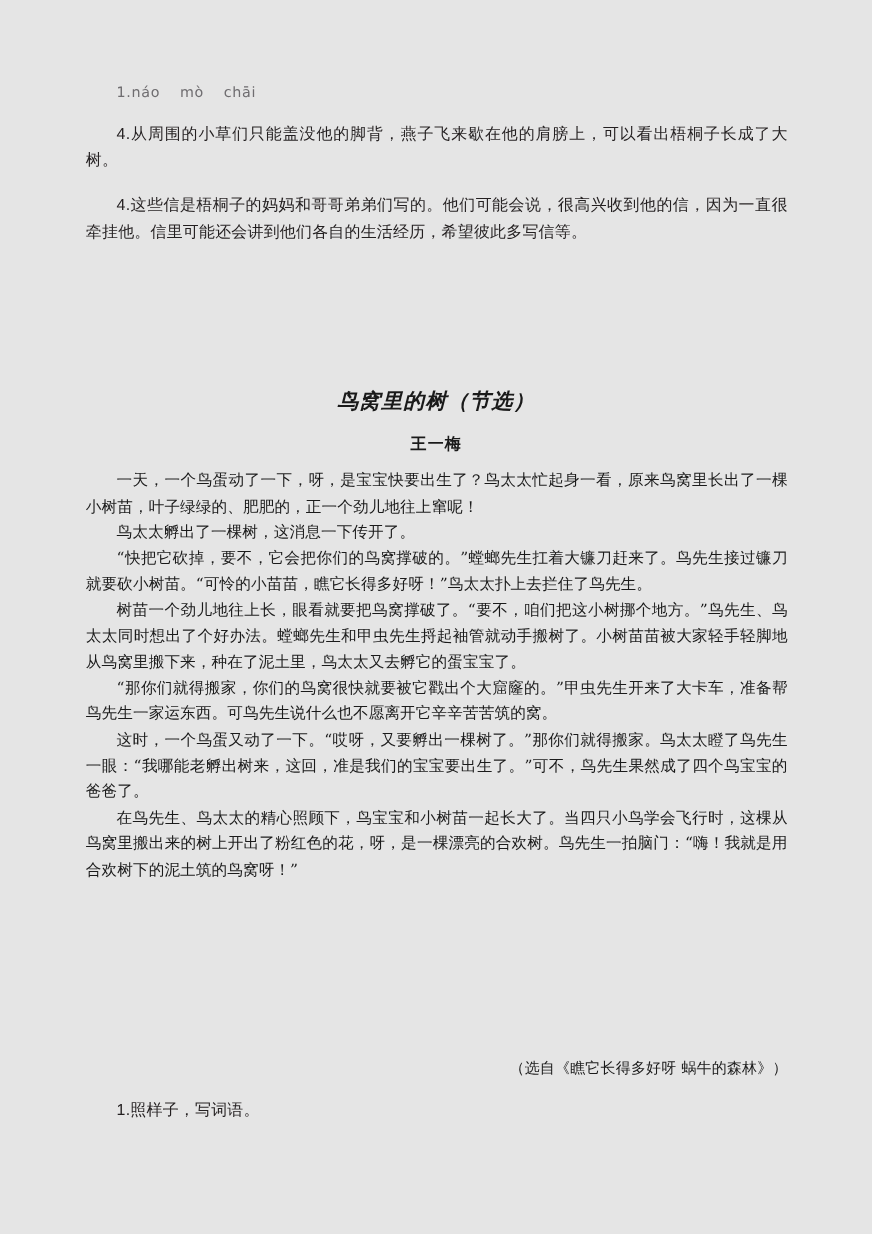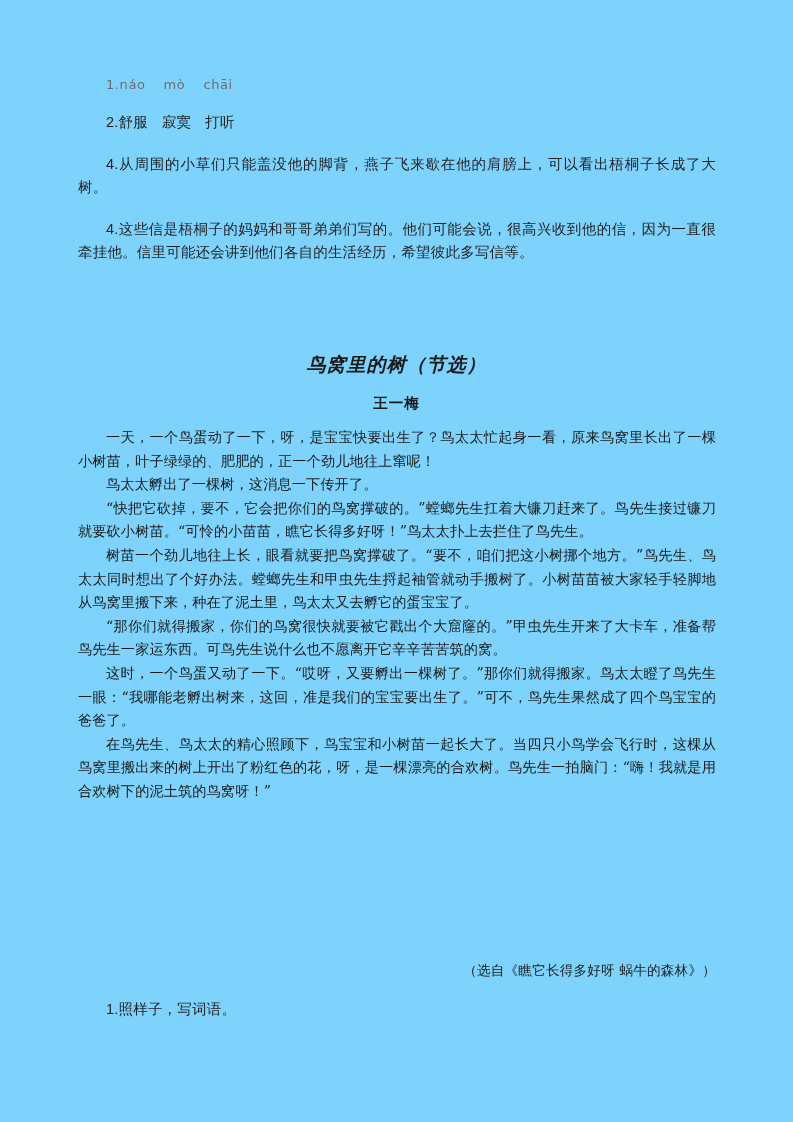--- a/index.html
+++ b/index.html
@@ -14,21 +14,21 @@
     overflow: hidden;
     font-family: "Liberation Serif", "DejaVu Serif", serif;
     color: #000000;
   }
 
   .page {
     position: absolute;
     left: 0; top: 0;
     width: 793px;
     height: 1122px;
-    background: #7dd3fc;
+    background: #e5e5e5;
   }
 
   
   .answers {
     position: absolute;
     left: 78px;
     top: 74px;
     width: 638px;
   }
 
@@ -128,21 +128,20 @@
 </style>
 </head>
 <body>
 
 <div class="page">
 
   <div class="answers">
 
     <p class="ans-line pinyin"><span>1.</span><span>náo</span><span class="sp-m"></span><span>mò</span><span class="sp-m"></span><span>chāi</span></p>
 
-    <p class="ans-line wide"><span>2.</span><span>舒服</span><span class="sp-s"></span><span>寂寞</span><span class="sp-s"></span><span>打听</span></p>
 
     <p class="ans-line wide">4.从周围的小草们只能盖没他的脚背，燕子飞来歇在他的肩膀上，可以看出梧桐子长成了大树。</p>
 
     <p class="ans-line">4.这些信是梧桐子的妈妈和哥哥弟弟们写的。他们可能会说，很高兴收到他的信，因为一直很牵挂他。信里可能还会讲到他们各自的生活经历，希望彼此多写信等。</p>
   </div>
 
   <div class="passage-title">鸟窝里的树（节选）</div>
   <div class="passage-author">王一梅</div>
 
   <div class="passage">

